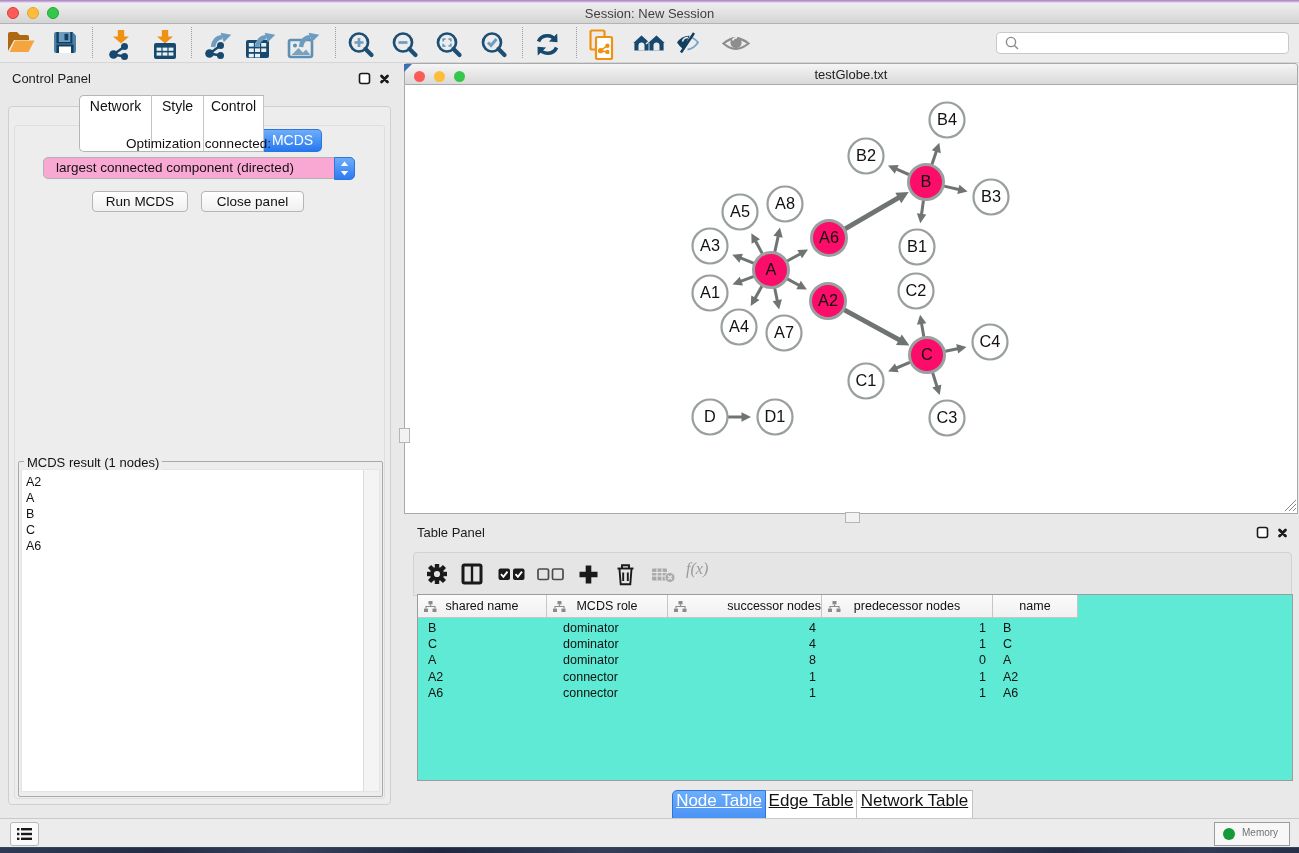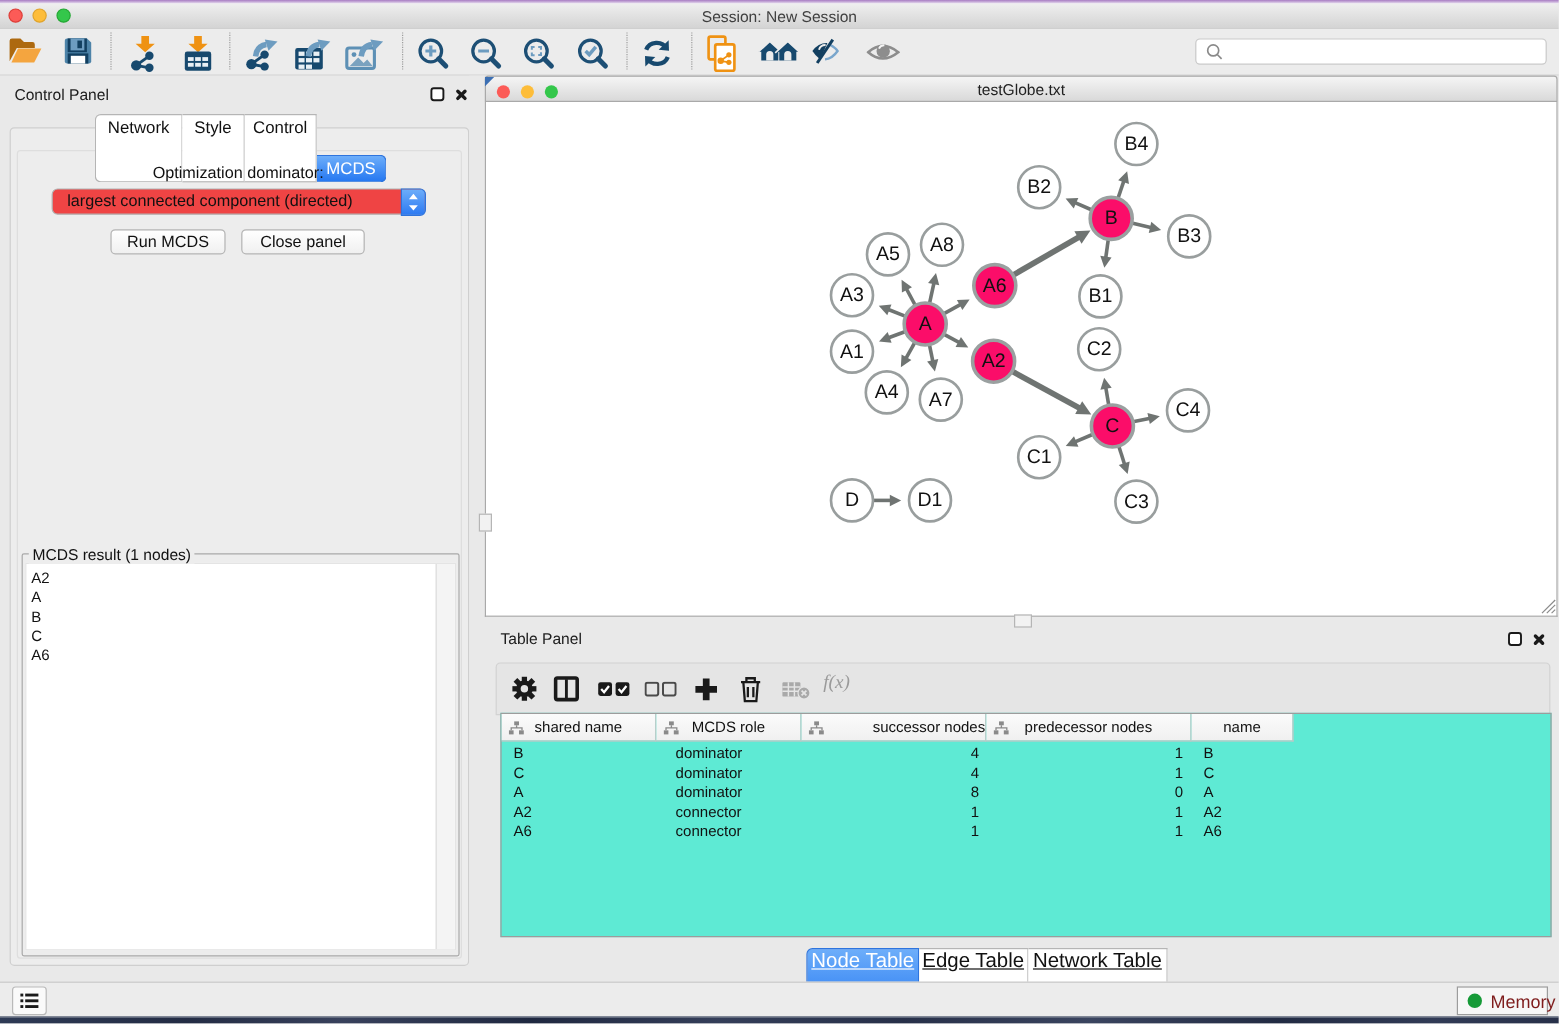--- a/index.html
+++ b/index.html
@@ -31,21 +31,21 @@
  border-top:1px solid #b5b5b5;border-bottom:1px solid #b5b5b5;border-right:1px solid #c4c4c4;color:#111;}
 .seg div:first-child{border-left:1px solid #b5b5b5;border-radius:5px 0 0 5px;}
 .seg div:last-child{border-radius:0 5px 5px 0;border-right:1px solid #b5b5b5;margin-top:34px;}
 .seg div.on{background:linear-gradient(#6daefa,#2678f1);color:#fff;border-color:#2e74dd;}
 #cpTabs{left:79px;top:95px;}
 #cpTabs div{width:71px;}
 #cpTabs div:nth-child(2){width:51px;}
 #cpTabs div:nth-child(3){width:59px;}
 #cpTabs div:nth-child(4){width:57px;}
 #optLabel{left:0px;top:136px;width:397px;text-align:center;font-size:13.5px;color:#111;}
-#combo{left:43px;top:157px;width:310px;height:20px;background:#ef4444;border:1px solid #b2b2b2;border-radius:5px;}
+#combo{left:43px;top:157px;width:310px;height:20px;background:#f9a8d4;border:1px solid #b2b2b2;border-radius:5px;}
 #comboTxt{left:12px;top:2px;font-size:13.5px;color:#111;position:absolute;}
 #comboBtn{position:absolute;right:-1px;top:-1px;width:19px;height:21px;border-radius:0 5px 5px 0;
  background:linear-gradient(#6cadfa,#2d7af2);border:1px solid #2e74dd;}
 .btn{position:absolute;height:19px;background:linear-gradient(#ffffff,#f0f0f0);border:1px solid #b5b5b5;
  border-radius:4px;font-size:13.5px;color:#111;text-align:center;line-height:19px;}
 #runBtn{left:92px;top:191px;width:94px;}
 #closeBtn{left:201px;top:191px;width:101px;}
 
 #grp{left:18px;top:461px;width:363px;height:334px;border:1px solid #a9a9a9;border-radius:2px;}
 #grpWhite{position:absolute;left:2px;top:7px;width:359px;height:323px;background:#fff;border:1px solid #e4e4e4;box-sizing:border-box;}
@@ -69,21 +69,21 @@
  border-right:1px solid #c6c6c6;border-bottom:1px solid #c6c6c6;box-sizing:border-box;
  font-size:12.5px;color:#111;text-align:center;line-height:23px;}
 .trow{position:absolute;font-size:12.5px;color:#111;height:16px;line-height:16px;}
 
 #btabs{left:672px;top:790px;}
 #btabs div{font-size:17px;line-height:20px;text-decoration:underline;}
 
 #status{left:0;top:818px;width:1299px;height:29px;background:#ececec;border-top:1px solid #c9c9c9;}
 #listBtn{left:10px;top:822px;width:27px;height:22px;background:#fafafa;border:1px solid #b9b9b9;border-radius:3px;}
 #memBtn{left:1214px;top:822px;width:74px;height:22px;background:#f7f7f7;border:1px solid #9c9c9c;}
-#memBtn span{font-size:15px;color:#7f1d1d;position:absolute;left:27px;top:4px;}
+#memBtn span{font-size:10px;color:#737373;position:absolute;left:27px;top:4px;}
 #memDot{position:absolute;left:8px;top:5px;width:12px;height:12px;border-radius:50%;background:#169a38;}
 </style>
 </head>
 <body>
 <div class="abs" id="win"></div>
 <div class="abs" id="deskTop"></div>
 <div class="abs" id="titlebar">
  <div class="tl" style="left:7px;background:#fc5b57;border:1px solid #dd3e38;box-sizing:border-box;"></div>
  <div class="tl" style="left:27px;background:#fdbd3a;border:1px solid #e0a42c;box-sizing:border-box;"></div>
  <div class="tl" style="left:47px;background:#34c74b;border:1px solid #24a834;box-sizing:border-box;"></div>
@@ -245,21 +245,21 @@
     <path d="M23.5 4 L29.5 10 M29.5 4 L23.5 10" stroke="#1a1a1a" stroke-width="2.8" stroke-linecap="round"></path>
   </svg>
 <div class="abs" id="cpBox"></div>
 <div class="abs" id="cpBox2"></div>
 <div class="abs seg" id="cpTabs">
  <div>Network</div>
     <div>Style</div>
     <div>Control</div>
     <div class="on">MCDS</div>
 </div>
-<div class="abs" id="optLabel">Optimization dominator:</div>
+<div class="abs" id="optLabel">Optimization connected:</div>
 <div class="abs" id="combo">
  <span id="comboTxt">largest connected component (directed)</span>
  <div id="comboBtn"><svg width="19" height="21" viewBox="0 0 19 21">
         <path d="M9.5 3.5 L13.2 8 L5.8 8 Z" fill="#fff"></path>
         <path d="M9.5 17.5 L13.2 13 L5.8 13 Z" fill="#fff"></path>
       </svg></div>
 </div>
 <div class="abs btn" id="runBtn">Run MCDS</div>
 <div class="abs btn" id="closeBtn">Close panel</div>
 <div class="abs" id="grp">

